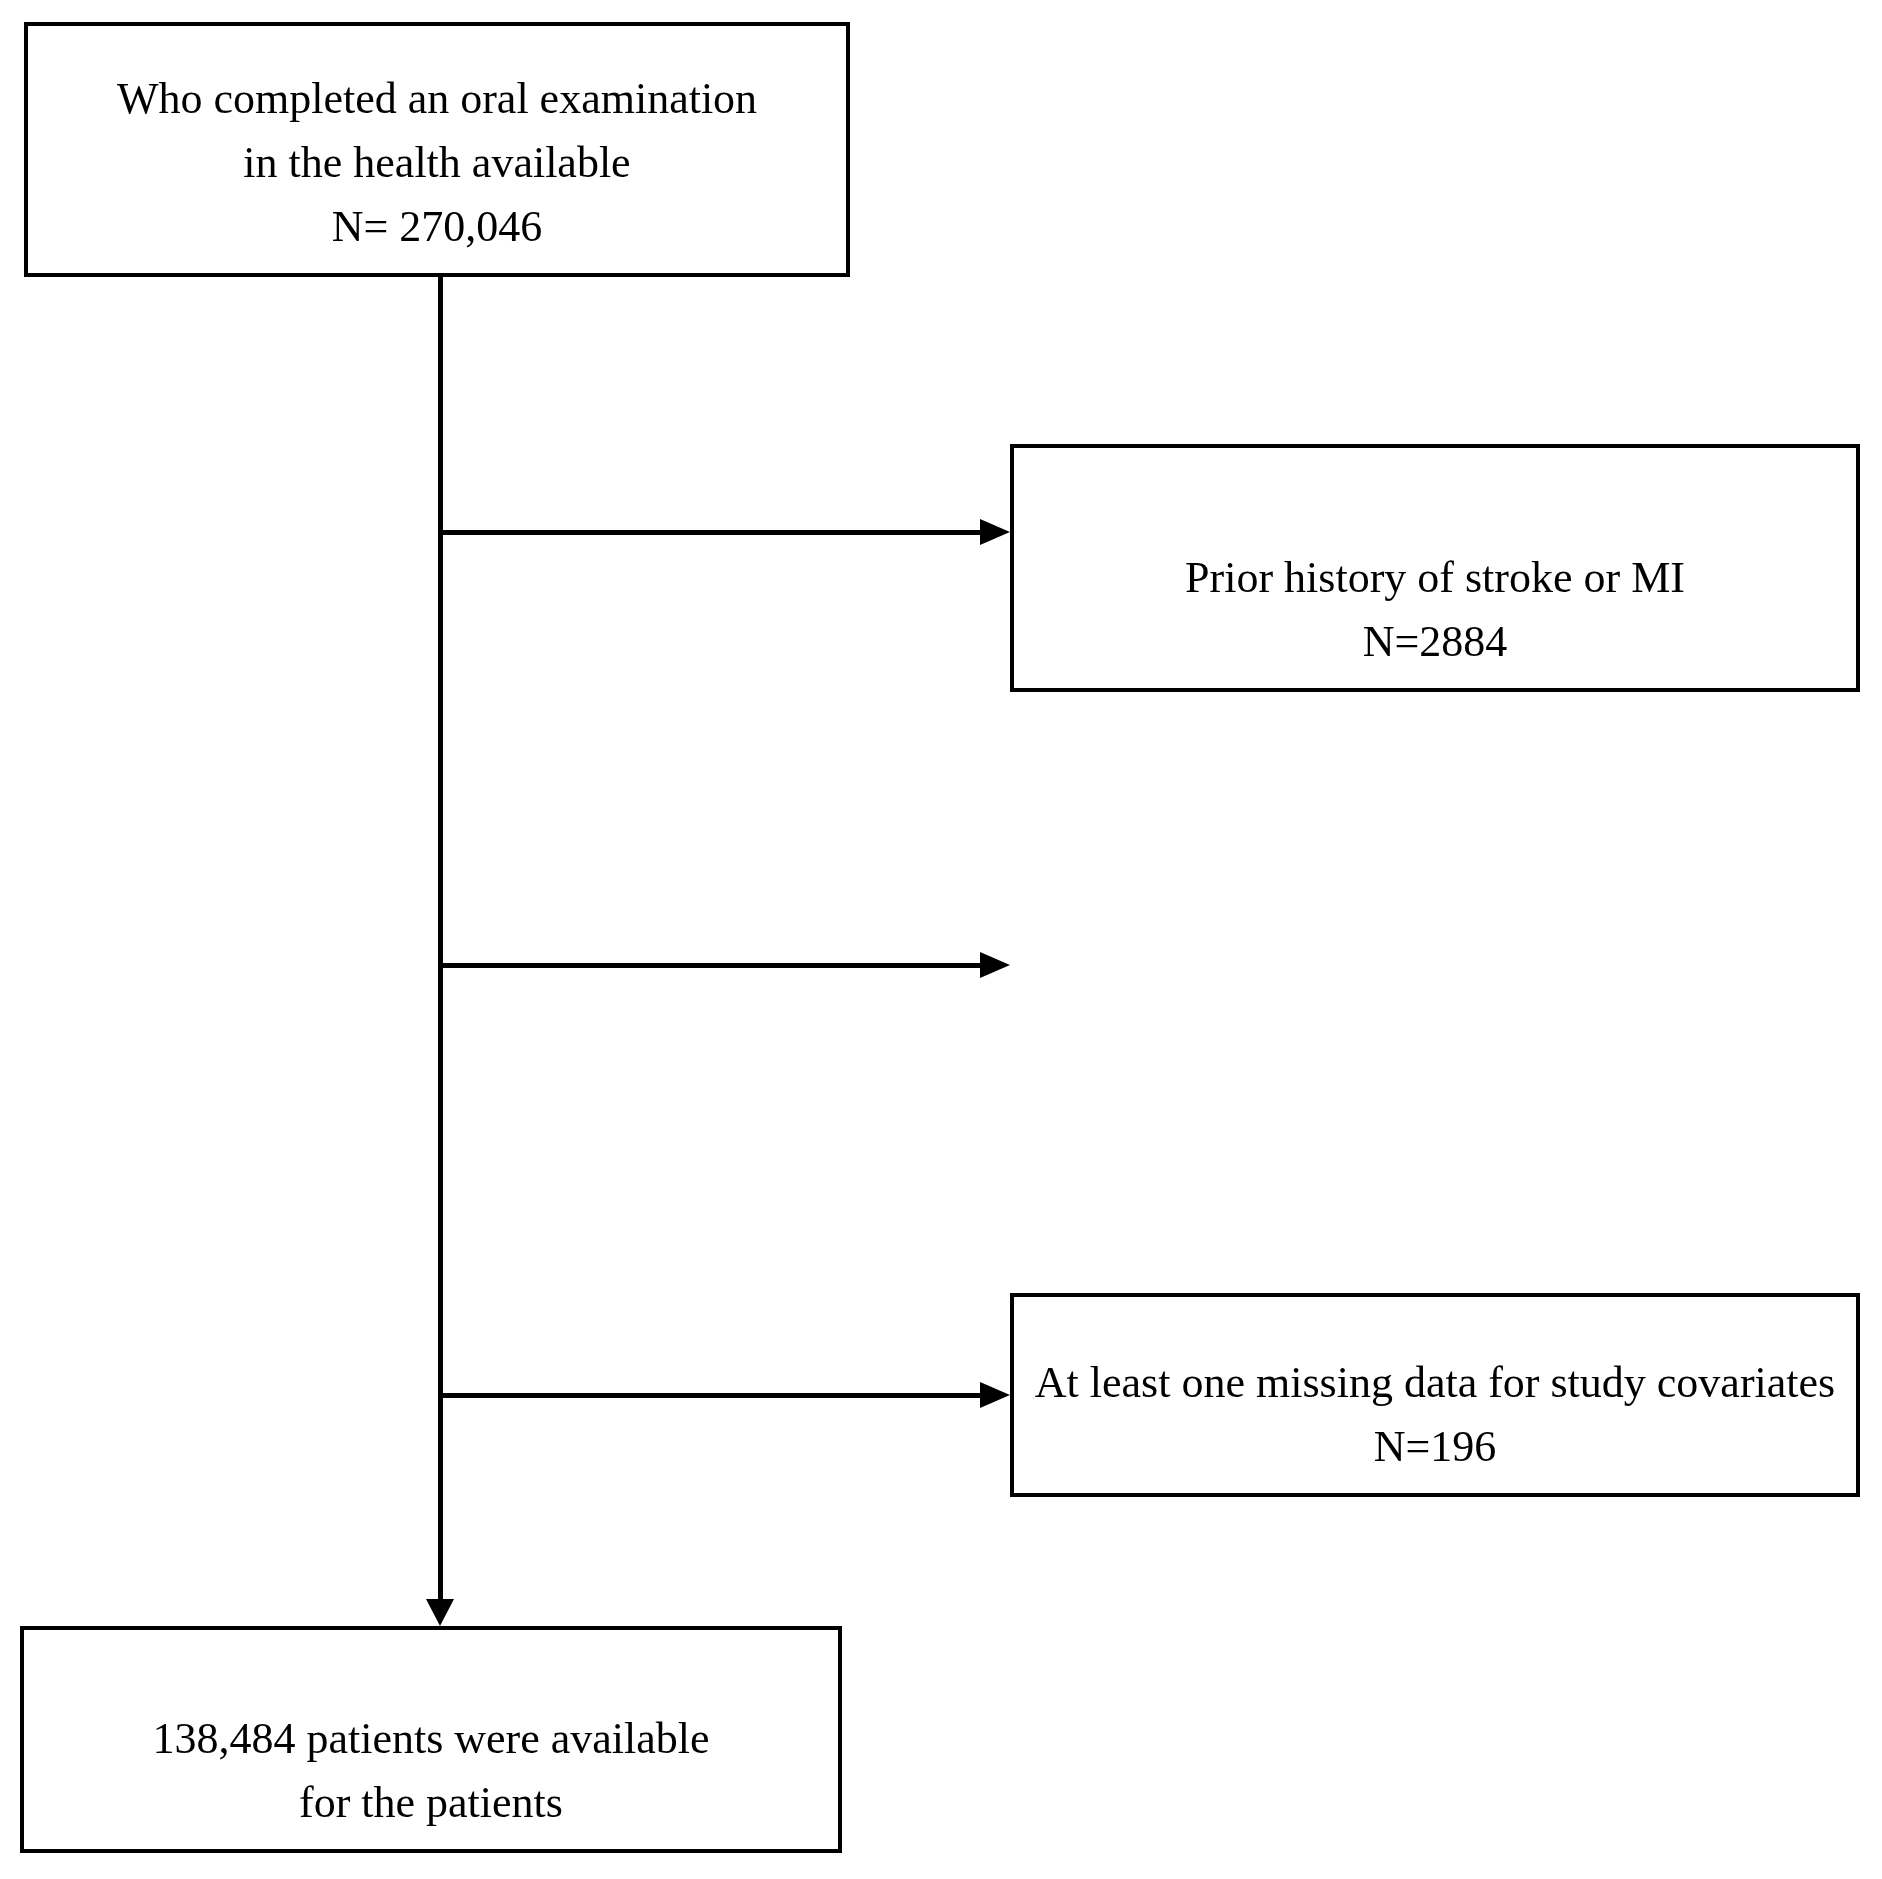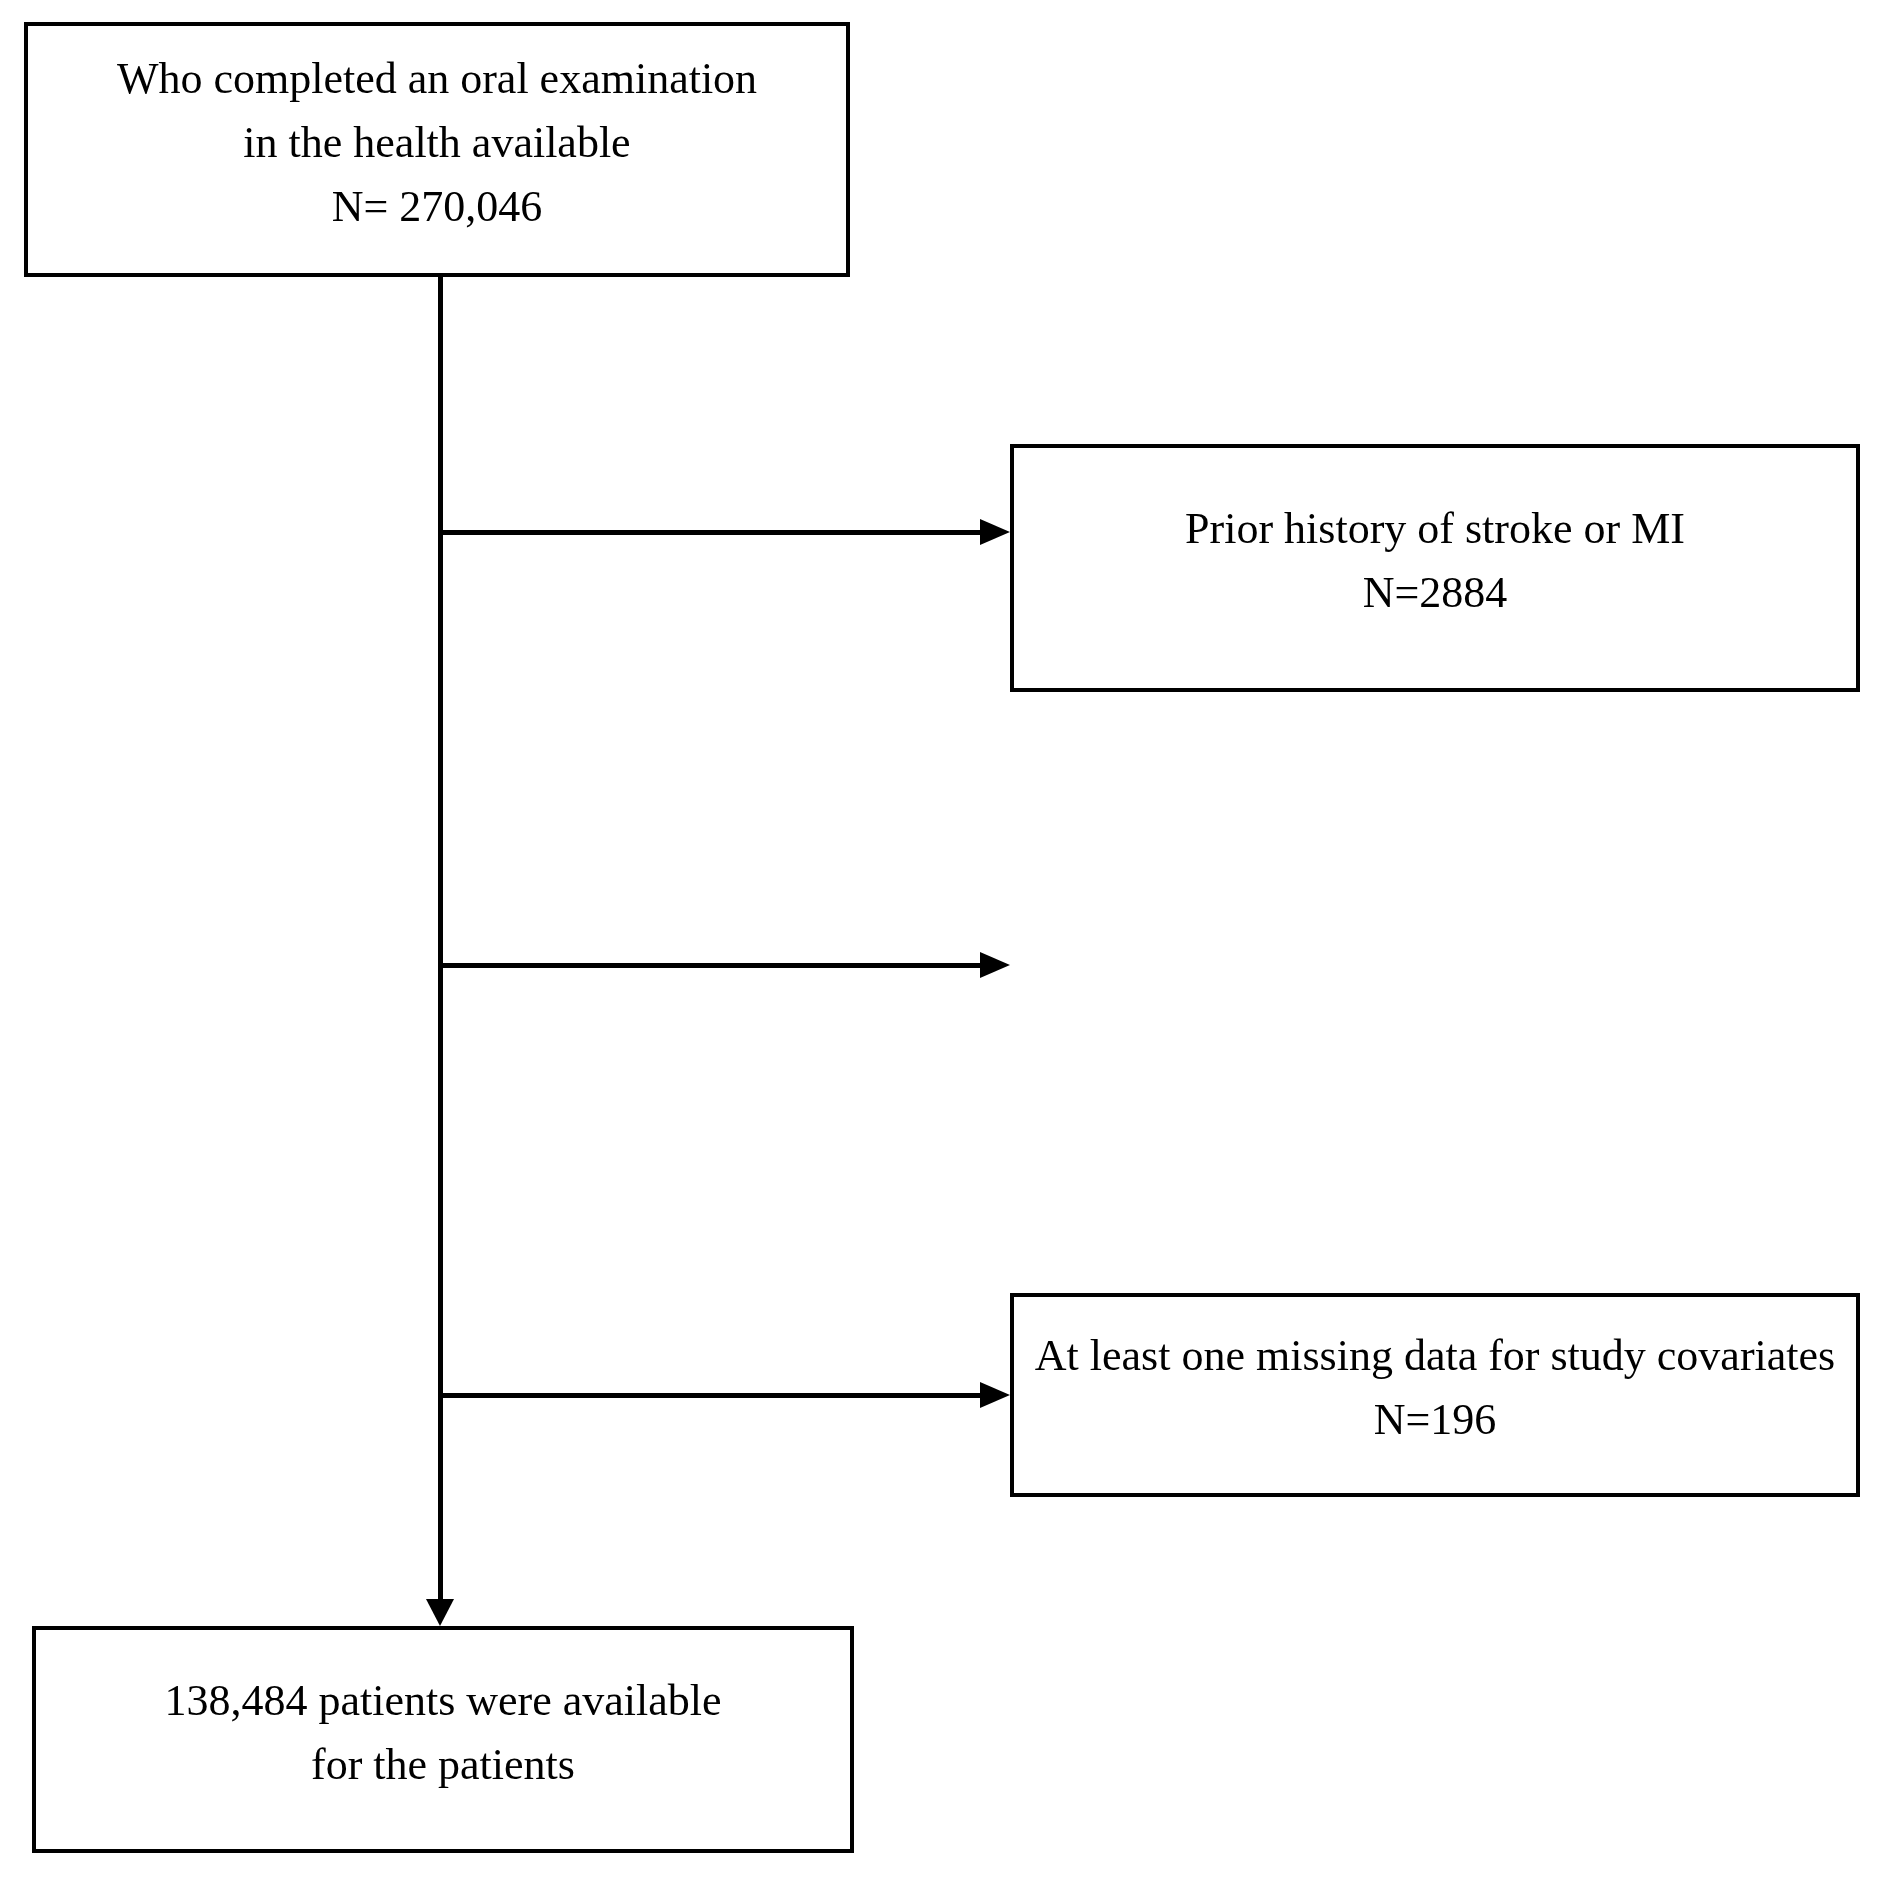--- a/index.html
+++ b/index.html
@@ -13,32 +13,32 @@
     font-family: "Liberation Serif", "DejaVu Serif", serif;
     overflow: hidden;
   }
   .box {
     position: absolute;
     border: 4px solid #000000;
     background: #ffffff;
     display: flex;
     flex-direction: column;
     align-items: center;
-    justify-content: center;
+    justify-content: flex-end;
     text-align: center;
     font-size: 44px;
     line-height: 64px;
     padding-bottom: 14px;
   }
   .box .line-text { width: 100%; }
   #top-box    { left: 24px;   top: 22px;   width: 826px; height: 255px; }
   #ex-box-1   { left: 1010px; top: 408px;  width: 850px; height: 248px; margin-top: 36px; }
   #ex-box-2   { left: 1010px; top: 843px;  width: 850px; height: 244px; }
   #ex-box-3   { left: 1010px; top: 1293px; width: 850px; height: 204px; }
-  #bottom-box { left: 32px;   top: 1626px; width: 822px; height: 227px; }
+  #bottom-box { left: 20px;   top: 1626px; width: 822px; height: 227px; }
 
   .vline { position: absolute; width: 5px; background: #000000; }
   .hline { position: absolute; height: 5px; background: #000000; }
   #main-vline { left: 438px; top: 277px; height: 1323px; }
   #hline-1 { left: 438px; top: 530px;  width: 544px; }
   #hline-2 { left: 438px; top: 963px;  width: 544px; }
   #hline-3 { left: 438px; top: 1393px; width: 544px; }
 
   .arrow-right {
     position: absolute; width: 0; height: 0;

